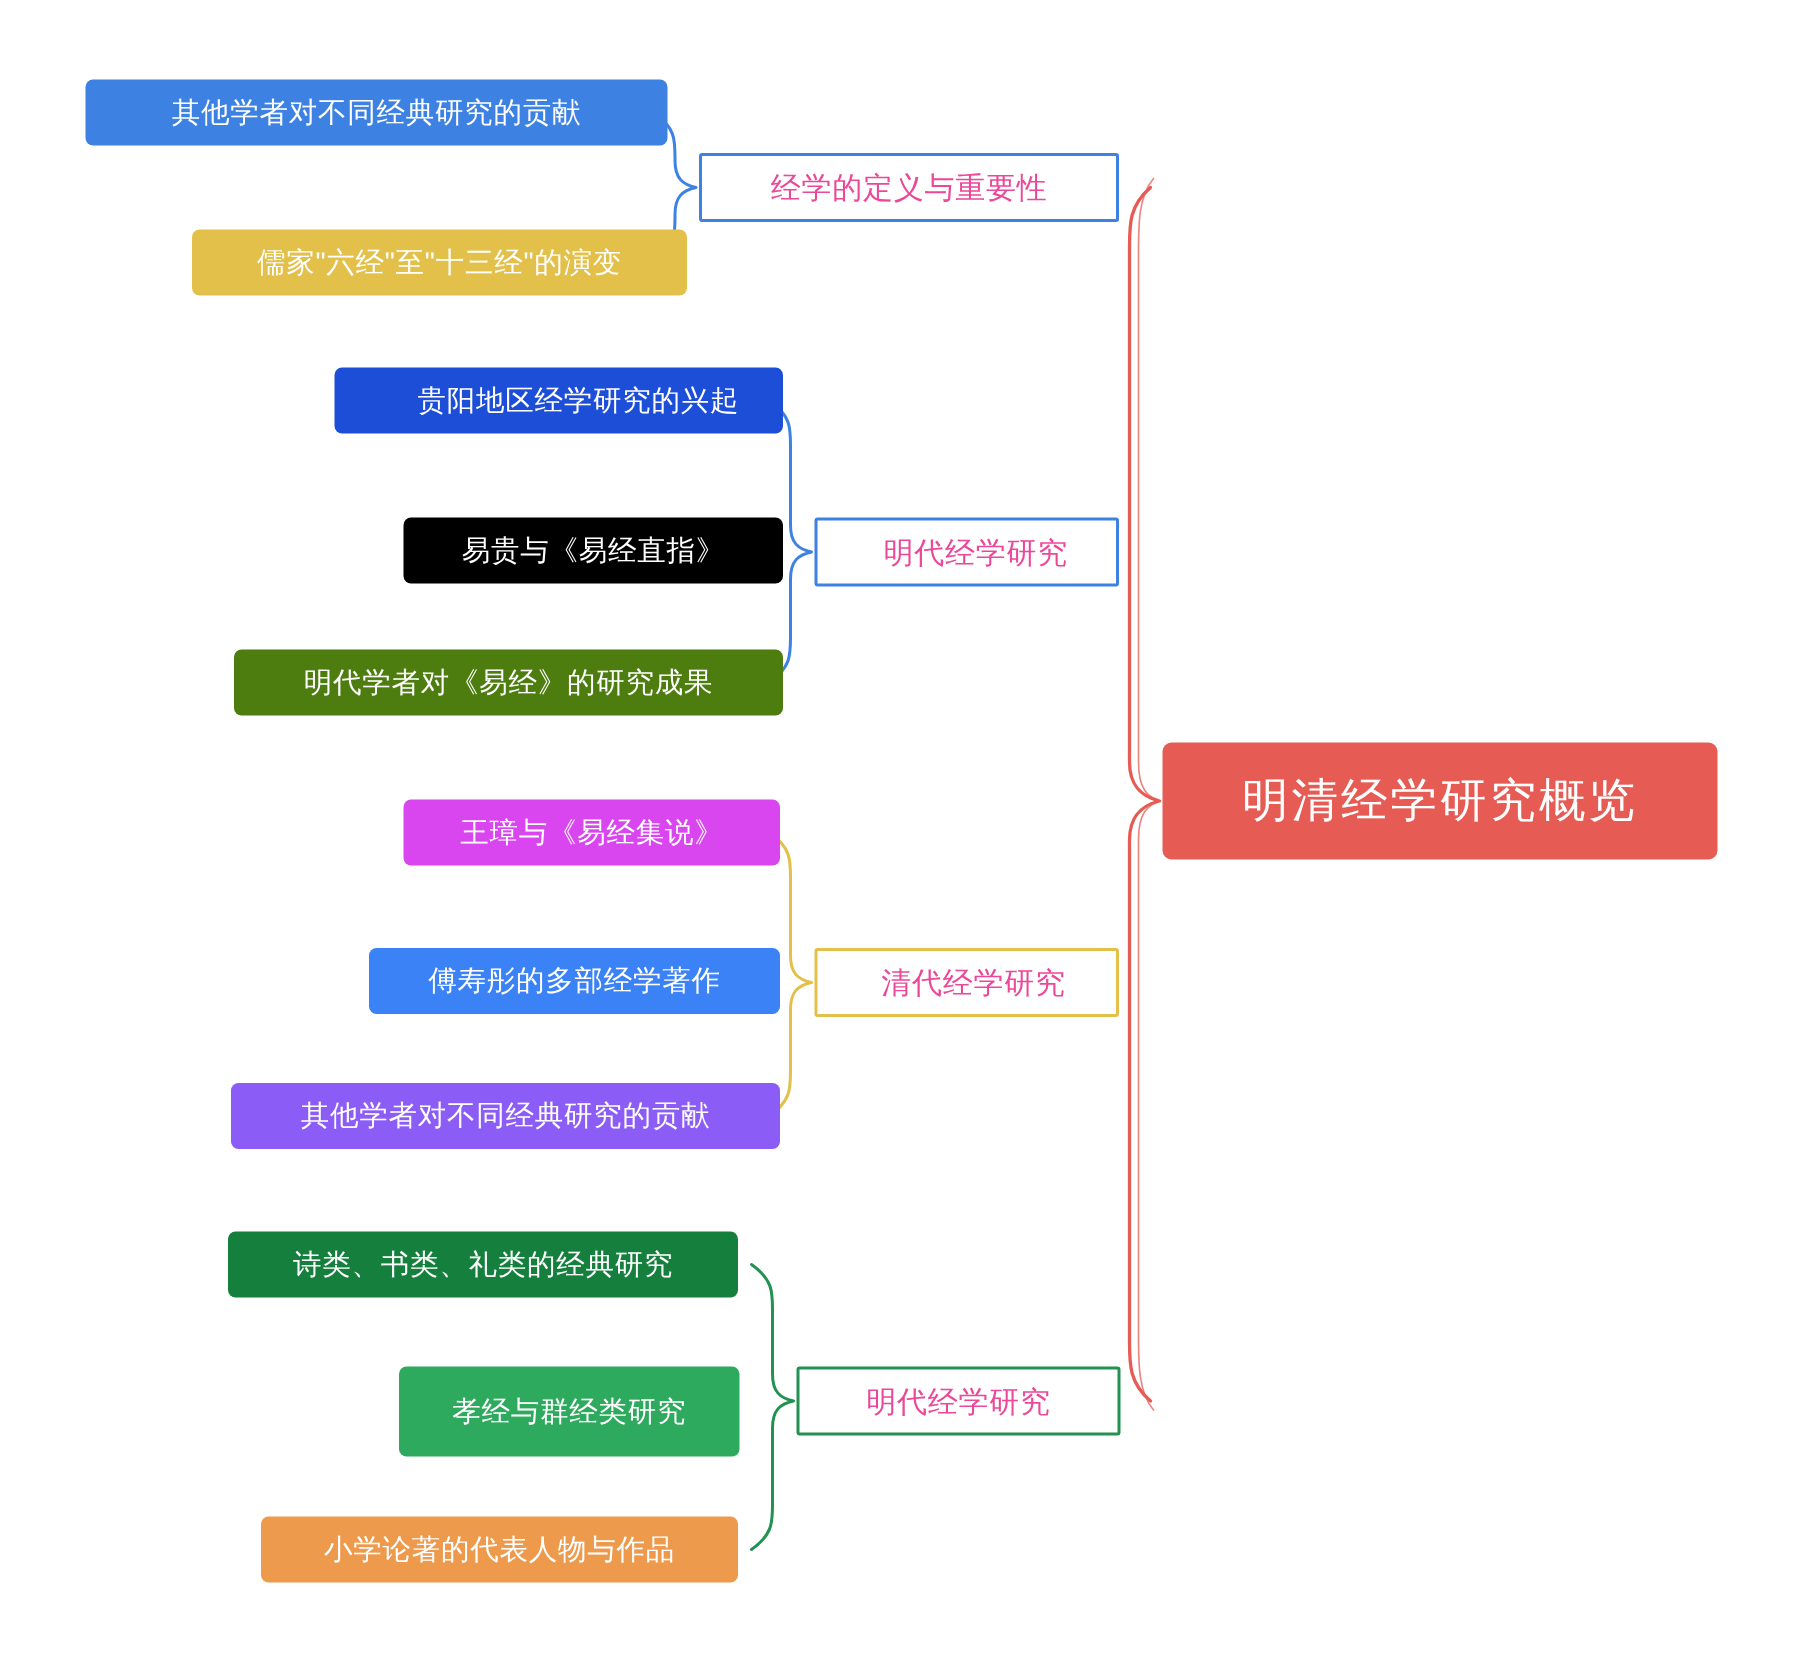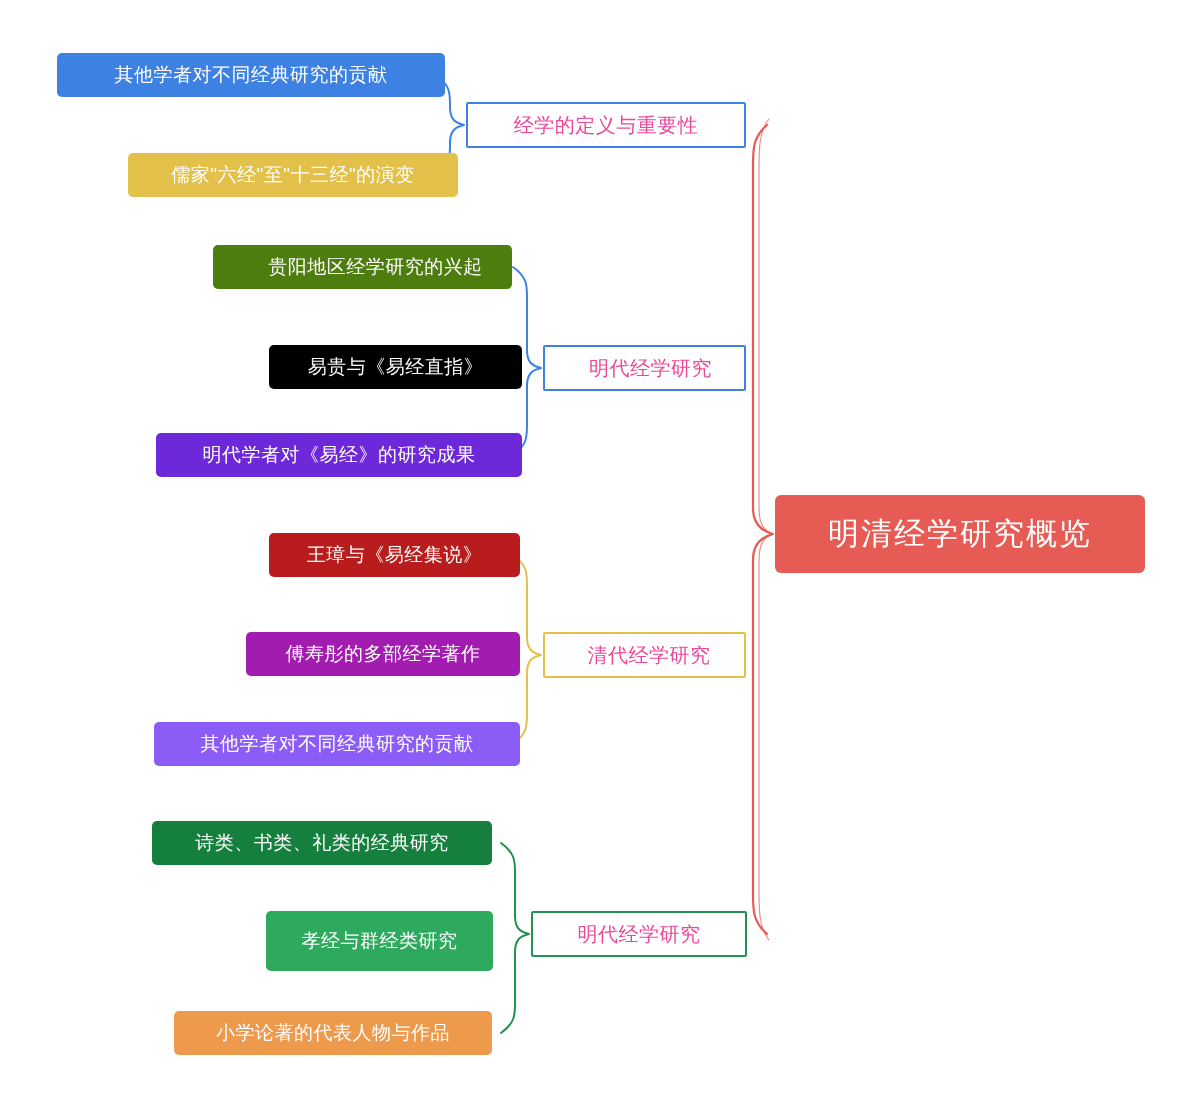--- a/index.html
+++ b/index.html
@@ -79,26 +79,26 @@
       <path d="M 767 125 C 753 137, 753 149, 753 165 L 753 508 C 753 524, 761 531, 773 534 C 761 537, 753 544, 753 560 L 753 894 C 753 910, 753 922, 767 934" fill="none" stroke="#e65c55" stroke-width="2.2" stroke-linecap="round" stroke-linejoin="round"></path>
       <path d="M 769 119 C 759 131, 759 149, 759 169 L 759 508 C 759 526, 765 531, 773 534 C 765 537, 759 542, 759 560 L 759 890 C 759 910, 759 928, 769 940" fill="none" stroke="#e65c55" stroke-width="1.1" stroke-linecap="round" stroke-linejoin="round" opacity="0.75"></path>
     </svg>
 
   <div id="nodes">
       <div class="node root" style="left: 775px; top: 495px; width: 370px; height: 78px; background: rgb(230, 92, 85);">明清经学研究概览</div>
       <div class="node branch" style="left: 466px; top: 102px; width: 280px; height: 46px; border-color: rgb(61, 130, 227);">经学的定义与重要性</div>
       <div class="node leaf" style="left: 57px; top: 53px; width: 388px; height: 44px; background: rgb(61, 130, 227);">其他学者对不同经典研究的贡献</div>
       <div class="node leaf" style="left: 128px; top: 153px; width: 330px; height: 44px; background: rgb(227, 192, 74);">儒家"六经"至"十三经"的演变</div>
       <div class="node branch" style="left: 543px; top: 345px; width: 203px; height: 46px; border-color: rgb(61, 130, 227); padding-left: 24px;">明代经学研究</div>
-      <div class="node leaf" style="left: 213px; top: 245px; width: 299px; height: 44px; background: #4d7c0f; padding-left: 40px;">贵阳地区经学研究的兴起</div>
+      <div class="node leaf" style="left: 223px; top: 245px; width: 299px; height: 44px; background: #1d4ed8; padding-left: 40px;">贵阳地区经学研究的兴起</div>
       <div class="node leaf" style="left: 269px; top: 345px; width: 253px; height: 44px; background: #000000;">易贵与《易经直指》</div>
-      <div class="node leaf" style="left: 156px; top: 433px; width: 366px; height: 44px; background: #6d28d9;">明代学者对《易经》的研究成果</div>
+      <div class="node leaf" style="left: 156px; top: 433px; width: 366px; height: 44px; background: #4d7c0f;">明代学者对《易经》的研究成果</div>
       <div class="node branch" style="left: 543px; top: 632px; width: 203px; height: 46px; border-color: rgb(227, 192, 74); padding-left: 21px;">清代经学研究</div>
-      <div class="node leaf" style="left: 269px; top: 533px; width: 251px; height: 44px; background: #b91c1c;">王璋与《易经集说》</div>
-      <div class="node leaf" style="left: 246px; top: 632px; width: 274px; height: 44px; background: #a21caf;">傅寿彤的多部经学著作</div>
+      <div class="node leaf" style="left: 269px; top: 533px; width: 251px; height: 44px; background: #d946ef;">王璋与《易经集说》</div>
+      <div class="node leaf" style="left: 246px; top: 632px; width: 274px; height: 44px; background: #3b82f6;">傅寿彤的多部经学著作</div>
       <div class="node leaf" style="left: 154px; top: 722px; width: 366px; height: 44px; background: #8b5cf6;">其他学者对不同经典研究的贡献</div>
       <div class="node branch" style="left: 531px; top: 911px; width: 216px; height: 46px; border-color: rgb(34, 146, 82);">明代经学研究</div>
       <div class="node leaf" style="left: 152px; top: 821px; width: 340px; height: 44px; background: #15803d;">诗类、书类、礼类的经典研究</div>
       <div class="node leaf" style="left: 266px; top: 911px; width: 227px; height: 60px; background: rgb(46, 170, 94);">孝经与群经类研究</div>
       <div class="node leaf" style="left: 174px; top: 1011px; width: 318px; height: 44px; background: rgb(237, 154, 77);">小学论著的代表人物与作品</div>
     </div>
 
 </div>
 
 </body></html>

